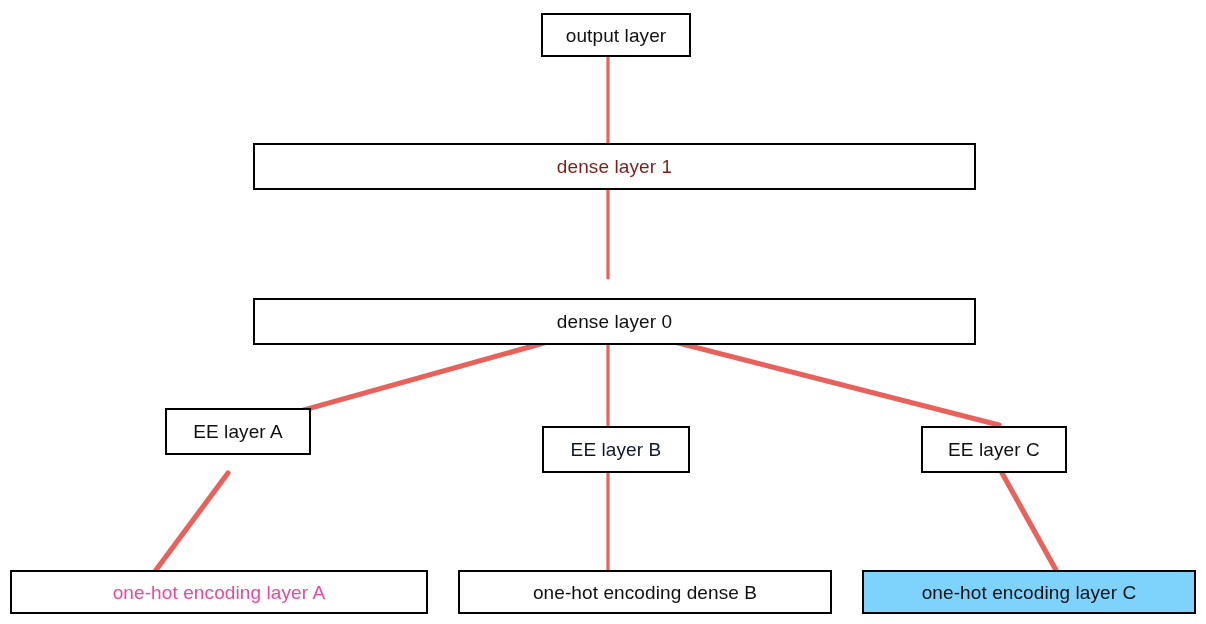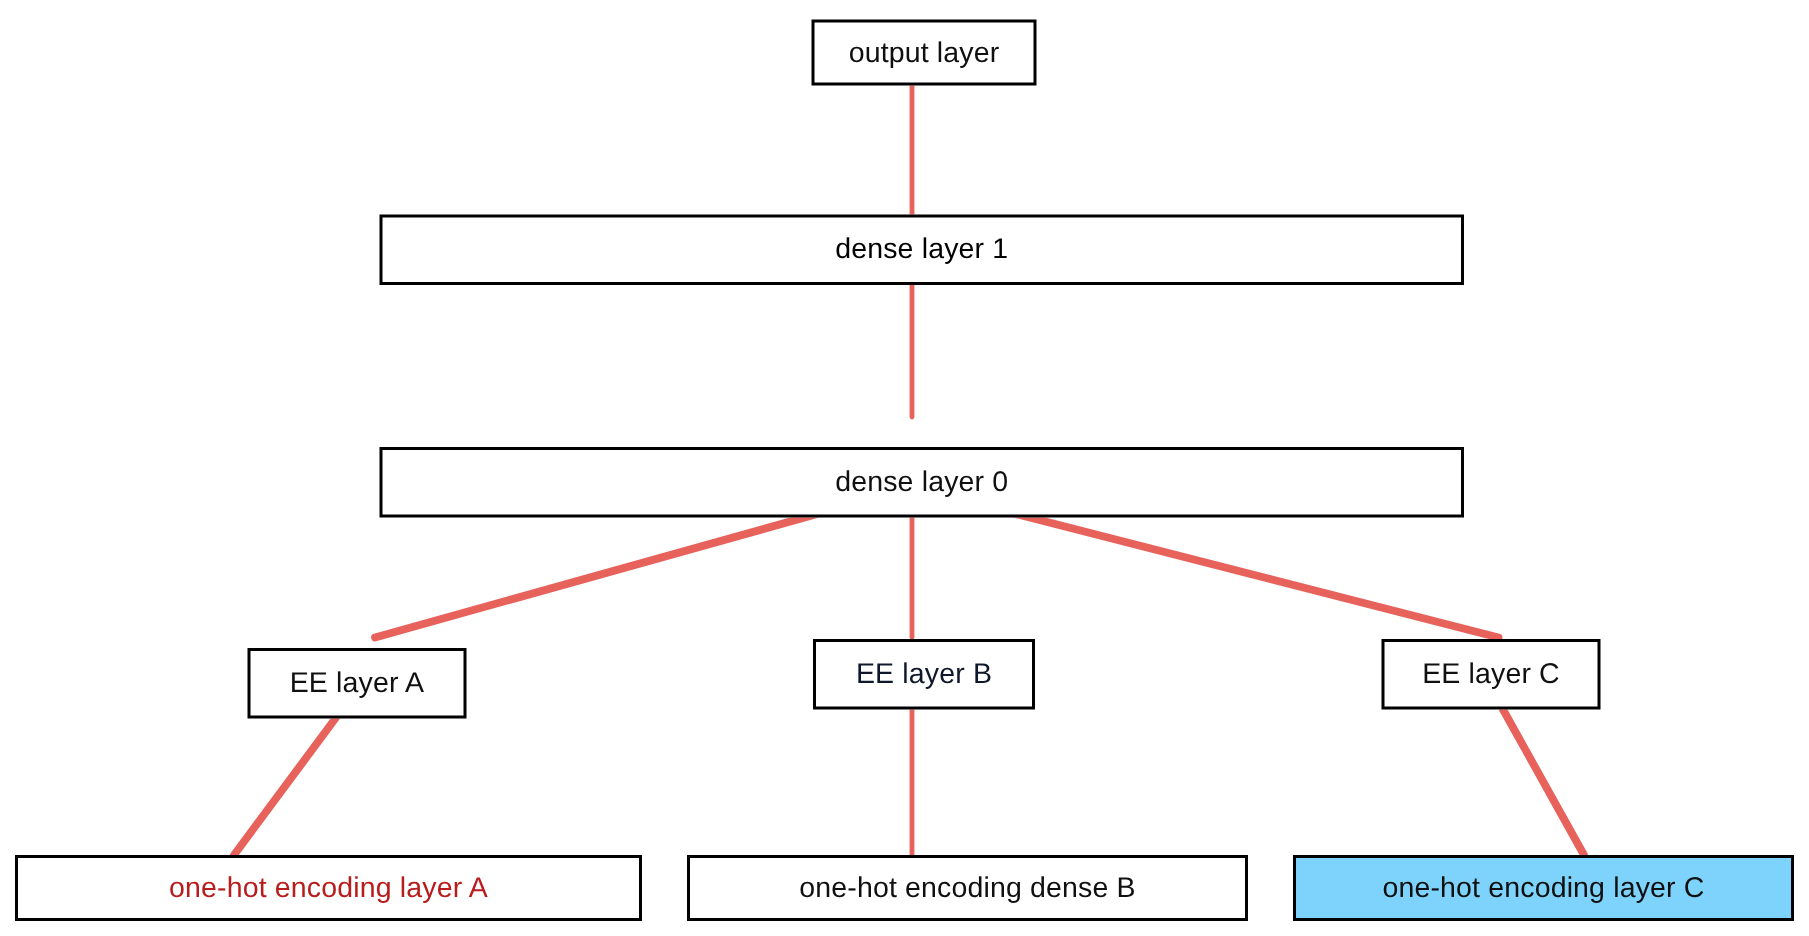--- a/index.html
+++ b/index.html
@@ -49,36 +49,36 @@
       <line x1="608" y1="325" x2="250" y2="425" stroke="#e8625c" stroke-width="5.2" stroke-linecap="round"></line>
       <line x1="608" y1="325" x2="608" y2="425" stroke="#e8625c" stroke-width="3.2" stroke-linecap="round"></line>
       <line x1="608" y1="325" x2="999" y2="425" stroke="#e8625c" stroke-width="5.2" stroke-linecap="round"></line>
       <line x1="228" y1="473" x2="156" y2="570" stroke="#e8625c" stroke-width="5.2" stroke-linecap="round"></line>
       <line x1="608" y1="473" x2="608" y2="570" stroke="#e8625c" stroke-width="3.2" stroke-linecap="round"></line>
       <line x1="1002" y1="473" x2="1056" y2="570" stroke="#e8625c" stroke-width="5.2" stroke-linecap="round"></line>
     </svg>
 <div class="node" style="left: 541px; top: 13px; width: 150px; height: 44px; border-color: rgb(0, 0, 0); background: rgb(255, 255, 255); color: rgb(16, 16, 16);">
       <span>output layer</span>
     </div>
-    <div class="node" style="left: 253px; top: 143px; width: 723px; height: 47px; border-color: rgb(0, 0, 0); background: rgb(255, 255, 255); color: #000000;">
+    <div class="node" style="left: 253px; top: 143px; width: 723px; height: 47px; border-color: rgb(0, 0, 0); background: rgb(255, 255, 255); color: #7f1d1d;">
       <span>dense layer 1</span>
     </div>
     <div class="node" style="left: 253px; top: 278px; width: 723px; height: 47px; border-color: rgb(0, 0, 0); background: rgb(255, 255, 255); color: rgb(16, 16, 16); margin-top: 20px;">
       <span>dense layer 0</span>
     </div>
-    <div class="node" style="left: 165px; top: 432px; width: 146px; height: 47px; border-color: rgb(0, 0, 0); background: rgb(255, 255, 255); color: rgb(16, 16, 16);">
+    <div class="node" style="left: 165px; top: 408px; width: 146px; height: 47px; border-color: rgb(0, 0, 0); background: rgb(255, 255, 255); color: rgb(16, 16, 16);">
       <span>EE layer A</span>
     </div>
     <div class="node" style="left: 542px; top: 426px; width: 148px; height: 47px; border-color: rgb(0, 0, 0); background: rgb(255, 255, 255); color: #0f172a;">
       <span>EE layer B</span>
     </div>
     <div class="node" style="left: 921px; top: 426px; width: 146px; height: 47px; border-color: rgb(0, 0, 0); background: rgb(255, 255, 255); color: rgb(16, 16, 16);">
       <span>EE layer C</span>
     </div>
-    <div class="node" style="left: 10px; top: 570px; width: 418px; height: 44px; border-color: rgb(0, 0, 0); background: rgb(255, 255, 255); color: #b91c1c;">
+    <div class="node" style="left: 10px; top: 570px; width: 418px; height: 44px; border-color: rgb(0, 0, 0); background: rgb(255, 255, 255); color: #ec4899;">
       <span>one-hot encoding layer A</span>
     </div>
     <div class="node" style="left: 458px; top: 570px; width: 374px; height: 44px; border-color: rgb(0, 0, 0); background: rgb(255, 255, 255); color: rgb(16, 16, 16);">
       <span>one-hot encoding dense B</span>
     </div>
     <div class="node" style="left: 862px; top: 570px; width: 334px; height: 44px; border-color: rgb(0, 0, 0); background: #7dd3fc; color: rgb(16, 16, 16);">
       <span>one-hot encoding layer C</span>
     </div>
   </div>
 

